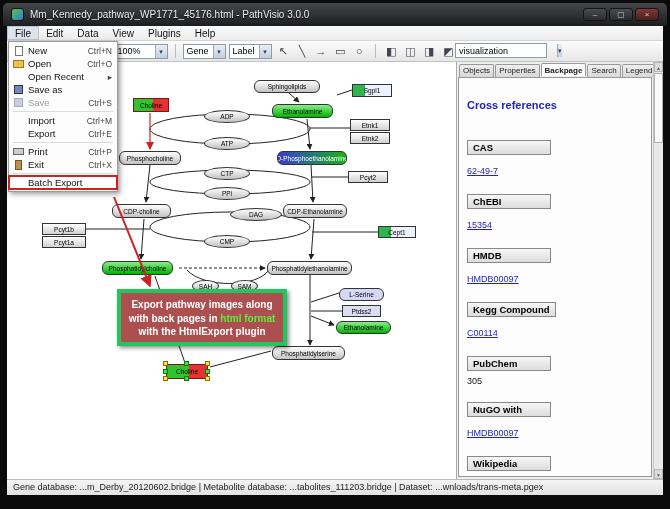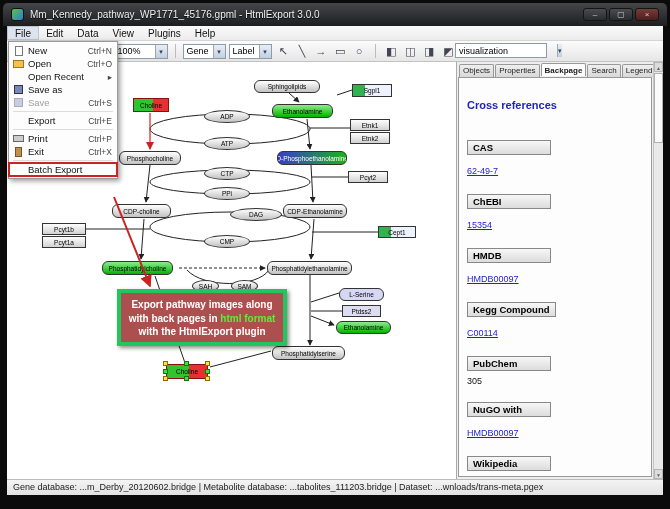--- a/index.html
+++ b/index.html
@@ -127,21 +127,21 @@
     box-shadow:2px 2px 4px rgba(0,0,0,.45); line-height:1.35; }
   .callout .hl { color:#5cee3a; }
 </style>
 </head>
 <body>
 
 <div id="screen">
 
   <div class="titlebar">
     <div class="app-icon"></div>
-    <div class="title-text">Mm_Kennedy_pathway_WP1771_45176.gpml - HtmlExport 3.0.0</div>
+    <div class="title-text">Mm_Kennedy_pathway_WP1771_45176.html - PathVisio 3.0.0</div>
     <div class="win-btns">
       <div class="win-btn">–</div>
       <div class="win-btn">▢</div>
       <div class="win-btn close">×</div>
     </div>
   </div>
 
   <div class="window-body">
 
     <div class="menubar" id="menubar">
@@ -346,20 +346,25 @@
       <div class="fm-row disabled">
         <span class="mi-icon icon-disk">
           <i></i>
         </span>
         <span class="fm-label">Save</span>
         <span class="fm-short">Ctrl+S</span>
       </div>
       <div class="fm-sep"></div>
       <div class="fm-row">
         <span class="mi-icon icon-none"></span>
+        <span class="fm-label">Import</span>
+        <span class="fm-short">Ctrl+M</span>
+      </div>
+      <div class="fm-row">
+        <span class="mi-icon icon-none"></span>
         <span class="fm-label">Export</span>
         <span class="fm-short">Ctrl+E</span>
       </div>
       <div class="fm-sep"></div>
       <div class="fm-row">
         <span class="mi-icon icon-print">
           <i></i>
         </span>
         <span class="fm-label">Print</span>
         <span class="fm-short">Ctrl+P</span>

